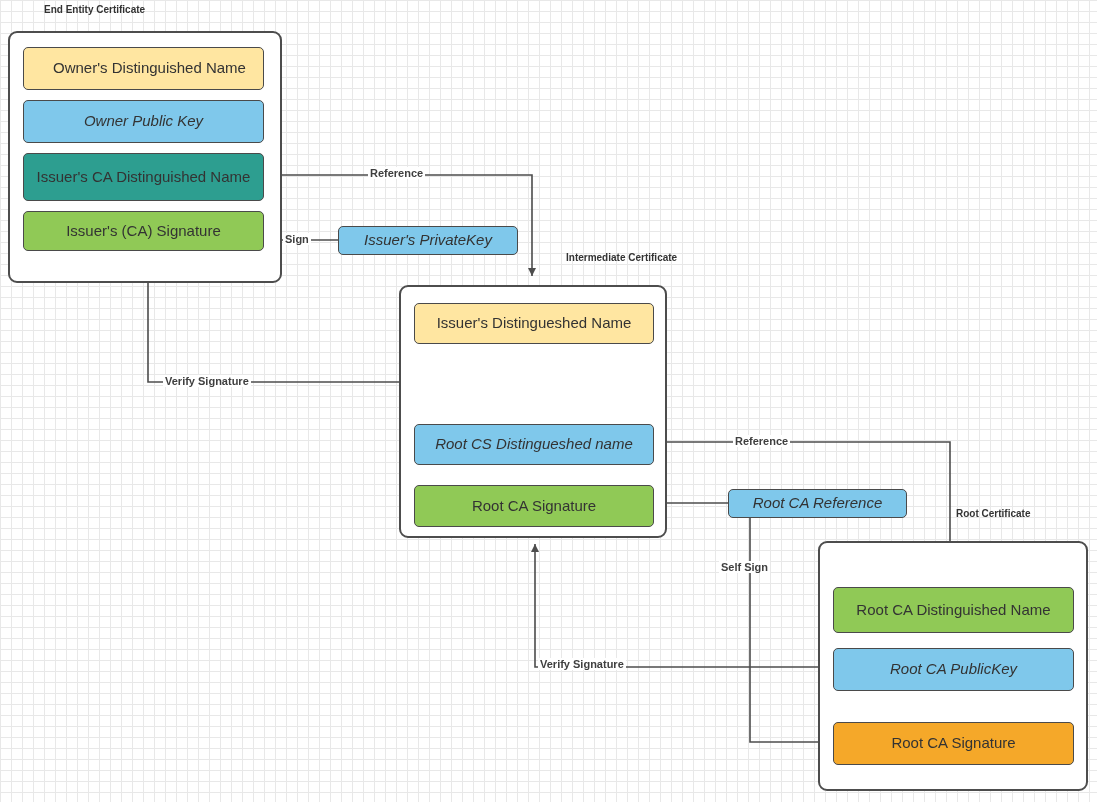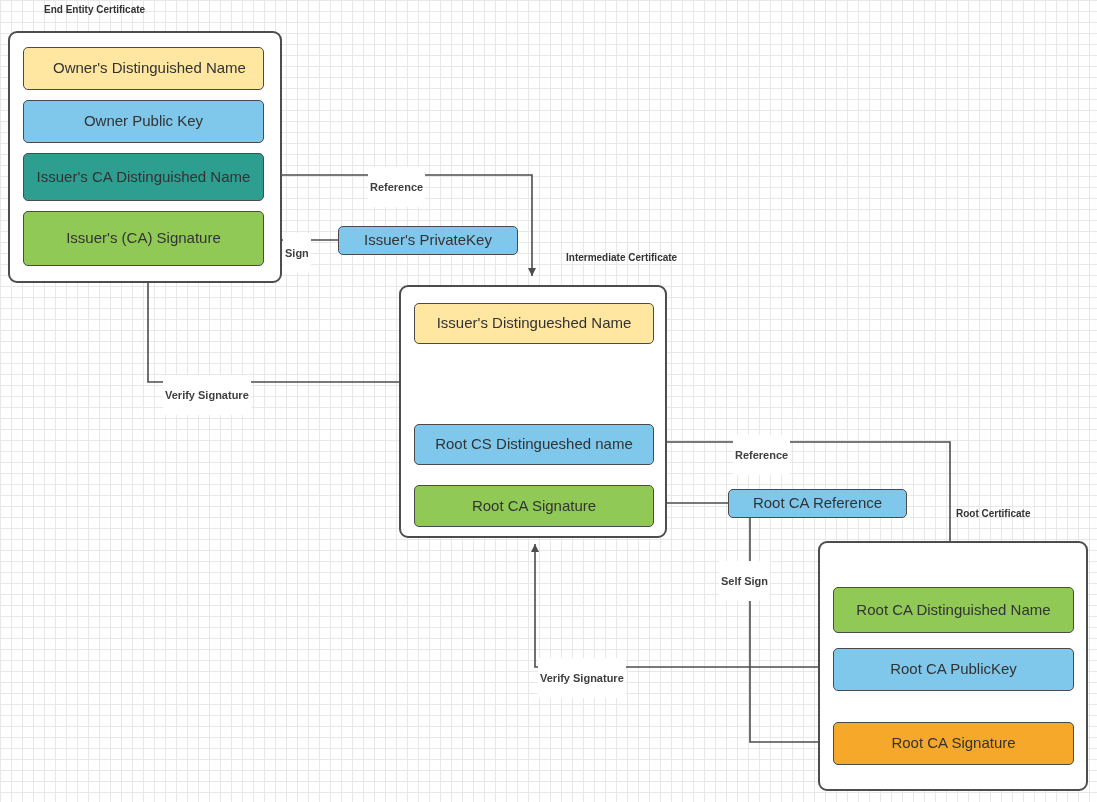--- a/index.html
+++ b/index.html
@@ -43,31 +43,31 @@
     justify-content: center;
     text-align: center;
     font-size: 15px;
     line-height: 1.25;
     color: #333333;
     border: 1.4px solid #4a4a4a;
     border-radius: 5px;
     padding: 2px 6px;
   }
   .yellow { background: #ffe6a1; }
-  .blue   { background: #7fc8eb; }
+  .blue   { background: #7fc8eb; font-style: italic; }
   .teal   { background: #2d9e90; }
   .green  { background: #90c956; }
   .orange { background: #f5a829; }
   .elabel {
     position: absolute;
     font-size: 11px;
     font-weight: bold;
     color: #3f3f3f;
     background: #ffffff;
-    padding: 14px 2px;
+    padding: 0 2px;
     white-space: nowrap;
   }
 </style>
 </head>
 <body>
 
 <div class="canvas">
 
   <svg class="edges" width="1097" height="802" viewBox="0 0 1097 802">
     <defs>
@@ -82,21 +82,21 @@
     <path d="M728,503 H658" fill="none" stroke="#4d4d4d" stroke-width="1.6" marker-end="url(#arrow)"></path>
     <path d="M750,518 V742 H827" fill="none" stroke="#4d4d4d" stroke-width="1.6" marker-end="url(#arrow)"></path>
     <path d="M832,667 H535 V544" fill="none" stroke="#4d4d4d" stroke-width="1.6" marker-end="url(#arrow)"></path>
   </svg>
 
   <div class="gtitle" style="left:44px; top:4px;">End Entity Certificate</div>
   <div class="group" style="left:8px; top:31px; width:274px; height:252px;">
     <div class="node yellow" style="left:13px; top:14px; width:241px; height:43px;padding-left:18px;">Owner's Distinguished Name</div>
     <div class="node blue" style="left:13px; top:67px; width:241px; height:43px;">Owner Public  Key</div>
     <div class="node teal" style="left:13px; top:120px; width:241px; height:48px;">Issuer's CA Distinguished Name</div>
-    <div class="node green" style="left:13px; top:178px; width:241px; height:55px;">Issuer's (CA) Signature</div>
+    <div class="node green" style="left:13px; top:178px; width:241px; height:40px;">Issuer's (CA) Signature</div>
   </div>
 
   <div class="node blue" style="left:338px; top:226px; width:180px; height:29px;">Issuer's PrivateKey</div>
 
   <div class="gtitle" style="left:566px; top:252px;">Intermediate Certificate</div>
   <div class="group" style="left:399px; top:285px; width:268px; height:253px;">
     <div class="node yellow" style="left:13px; top:16px; width:240px; height:41px;">Issuer's Distingueshed Name</div>
     <div class="node blue" style="left:13px; top:137px; width:240px; height:41px;">Root CS Distingueshed name</div>
     <div class="node green" style="left:13px; top:198px; width:240px; height:42px;">Root CA Signature</div>
   </div>

